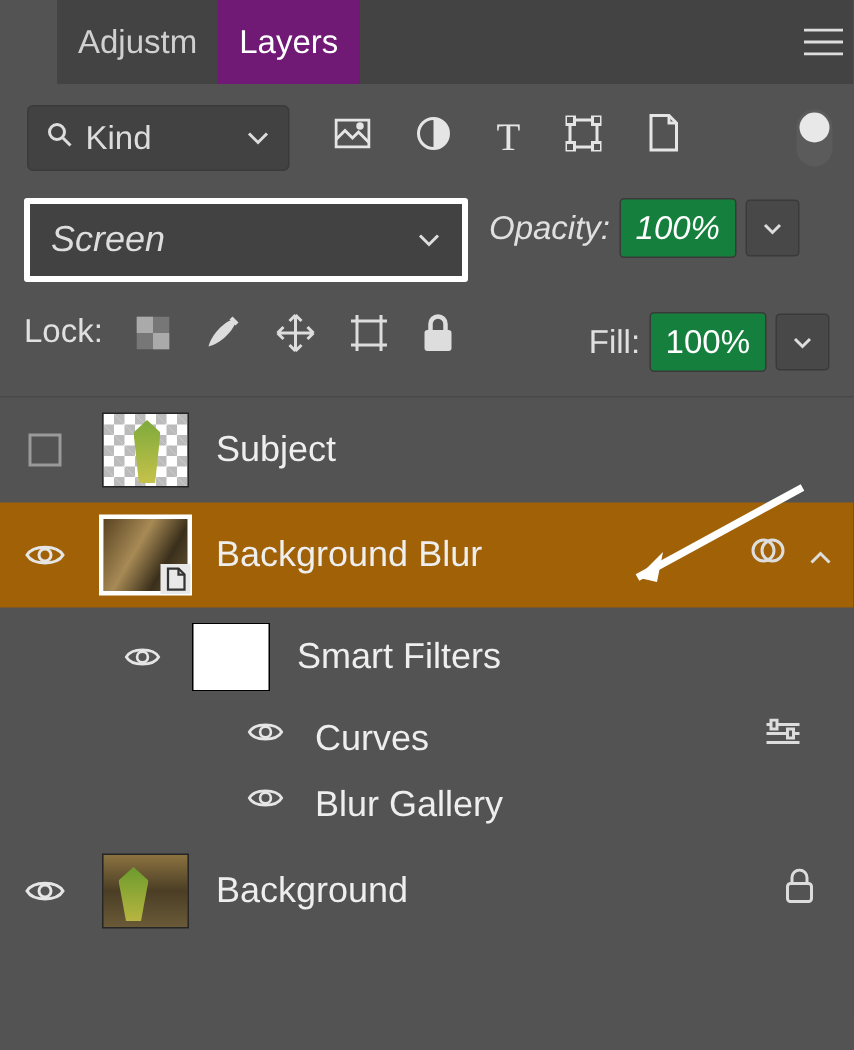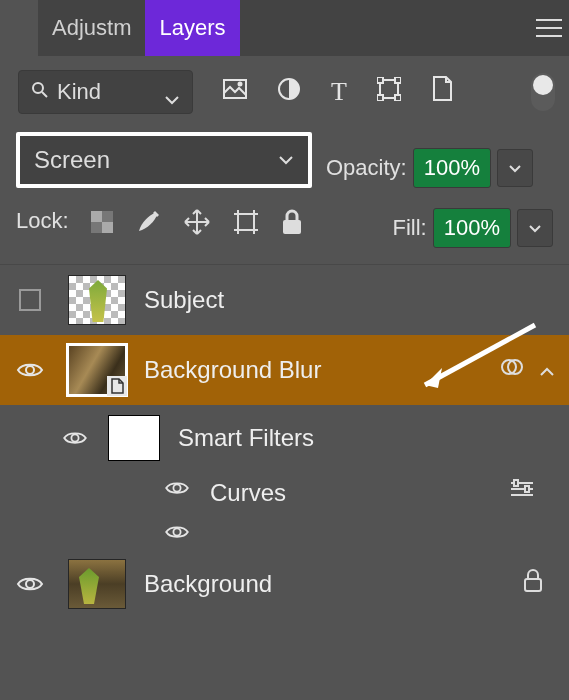--- a/index.html
+++ b/index.html
@@ -6,36 +6,36 @@
   body {
     width:569px; height:700px;
     background:#535353;
     font-family: -apple-system, Helvetica, Arial, sans-serif;
     color:#ddd; font-size:22px;
     overflow:hidden;
     position:relative;
   }
   .tabs { display:flex; align-items:center; height:56px; background:#434343;margin-left:38px; }
   .tab { padding:0 14px; height:56px; display:flex; align-items:center; color:#d0d0d0; cursor:pointer; white-space:nowrap; overflow:hidden; }
-  .tab.active { background:#6d28d9; color:#fff; }
+  .tab.active { background:#701a75; color:#fff; }
   .tab:not(.active){ background:#434343; }
   .spacer{ flex:1; }
   .hamburger{ width:40px; height:56px; display:flex; align-items:center; justify-content:center; cursor:pointer; }
   .hamburger svg{ stroke:#ddd; }
 
   .filterbar{ display:flex; align-items:center; gap:20px; padding:14px 14px 10px 18px; }
-  .kind-combo{ display:flex; align-items:flex-end; gap:10px; background:#424242; border:1px solid #3a3a3a; border-radius:4px; padding:8px 12px; width:175px; justify-content:space-between; cursor:pointer; }
+  .kind-combo{ display:flex; align-items:center; gap:10px; background:#424242; border:1px solid #3a3a3a; border-radius:4px; padding:8px 12px; width:175px; justify-content:space-between; cursor:pointer; }
   .kind-left{ display:flex; align-items:center; gap:8px; }
   .chev{ display:inline-flex; }
   .ficons{ display:flex; align-items:center; gap:30px; flex:1; justify-content:flex-start; padding-left:10px;}
   .ficons svg, .ficons span{ color:#e5e5e5; }
   .pill{ width:24px; height:38px; border-radius:12px; background:#5b5b5b; position:relative; }
   .pill:before{ content:""; position:absolute; top:2px; left:2px; width:20px; height:20px; border-radius:50%; background:#e8e8e8; }
 
-  .blendrow{ display:flex; align-items:flex-end; padding:8px 16px 12px 16px; gap:8px; }
+  .blendrow{ display:flex; align-items:flex-start; padding:8px 16px 12px 16px; gap:8px;font-style:italic; }
   .blend-combo{ flex:0 0 296px; height:56px; background:#424242; border:4px solid #fff; border-radius:2px; display:flex; align-items:center; justify-content:space-between; padding:0 14px; cursor:pointer; font-size:24px;}
   .opacity-group{ display:flex; align-items:center; gap:6px; margin-left:6px;}
   .label{ color:#e0e0e0; }
   .valbox{ background:#15803d; border:1px solid #3a3a3a; border-radius:3px; padding:6px 10px; color:#fff; min-width:74px; text-align:right;}
   .smallchev{ background:#484848; border:1px solid #3a3a3a; border-radius:3px; width:36px; height:38px; display:flex; align-items:center; justify-content:center; cursor:pointer;}
 
   .lockrow{ display:flex; align-items:flex-start; padding:8px 16px 16px 16px; gap:22px; border-bottom:1px solid #484848; }
   .lockicons{ display:flex; gap:22px; align-items:center;}
   .fill-group{ display:flex; align-items:center; gap:6px; margin-left:auto;}
 
@@ -57,21 +57,21 @@
   .thumb.bg2{ background:
      linear-gradient(180deg,#8b7240 0%, #4b3e25 50%, #6a5a38 100%);
   }
   .thumb.bg2:after{content:""; position:absolute; left:10px; top:8px; width:20px; height:36px; background:linear-gradient(#6b9b2d,#b8b540); clip-path:polygon(50% 0,100% 25%,75% 100%,25% 100%,0 25%);}
   .thumb.sel{ outline:3px solid #fff; outline-offset:-1px; }
   .smartbadge{ position:absolute; right:-2px; bottom:-2px; width:20px; height:20px; background:#e8e8e8; display:flex; align-items:center; justify-content:center; }
   .lname{ color:#eee; font-size:24px; }
   .rowspacer{ flex:1; }
   .fx{ display:flex; align-items:center; gap:14px; }
 
-  .sub{ padding-left:60px; }
+  .sub{ padding-left:80px; }
   .subrow{ display:flex; align-items:center; gap:18px; padding:10px 14px 10px 0;}
   .subthumb{ width:52px;height:46px;background:#fff;border:1px solid #000;}
   .subvis{ width:30px; display:flex; justify-content:center;}
   .filterline{ display:flex; align-items:flex-start; padding:8px 20px 8px 150px; gap:18px;margin-left:12px;}
   .filterline .rowspacer{flex:1;}
   .arrow{ position:absolute; pointer-events:none; }
 </style>
 </head>
 <body>
 
@@ -273,20 +273,21 @@
         </svg>
     </span>
   </div>
   <div class="filterline">
     <div class="subvis eye">
       <svg width="26" height="18" viewBox="0 0 28 20" fill="none" stroke="#e5e5e5" stroke-width="2">
           <path d="M2 10c4-7 20-7 24 0-4 7-20 7-24 0z"></path>
           <circle cx="14" cy="10" r="4"></circle>
         </svg>
     </div>
+    <span class="lname">Blur Gallery</span>
   </div>
 
   <div class="layer">
     <div class="vis eye">
       <svg width="28" height="20" viewBox="0 0 28 20" fill="none" stroke="#e5e5e5" stroke-width="2">
           <path d="M2 10c4-7 20-7 24 0-4 7-20 7-24 0z"></path>
           <circle cx="14" cy="10" r="4"></circle>
         </svg>
     </div>
     <div class="thumb bg2"></div>

